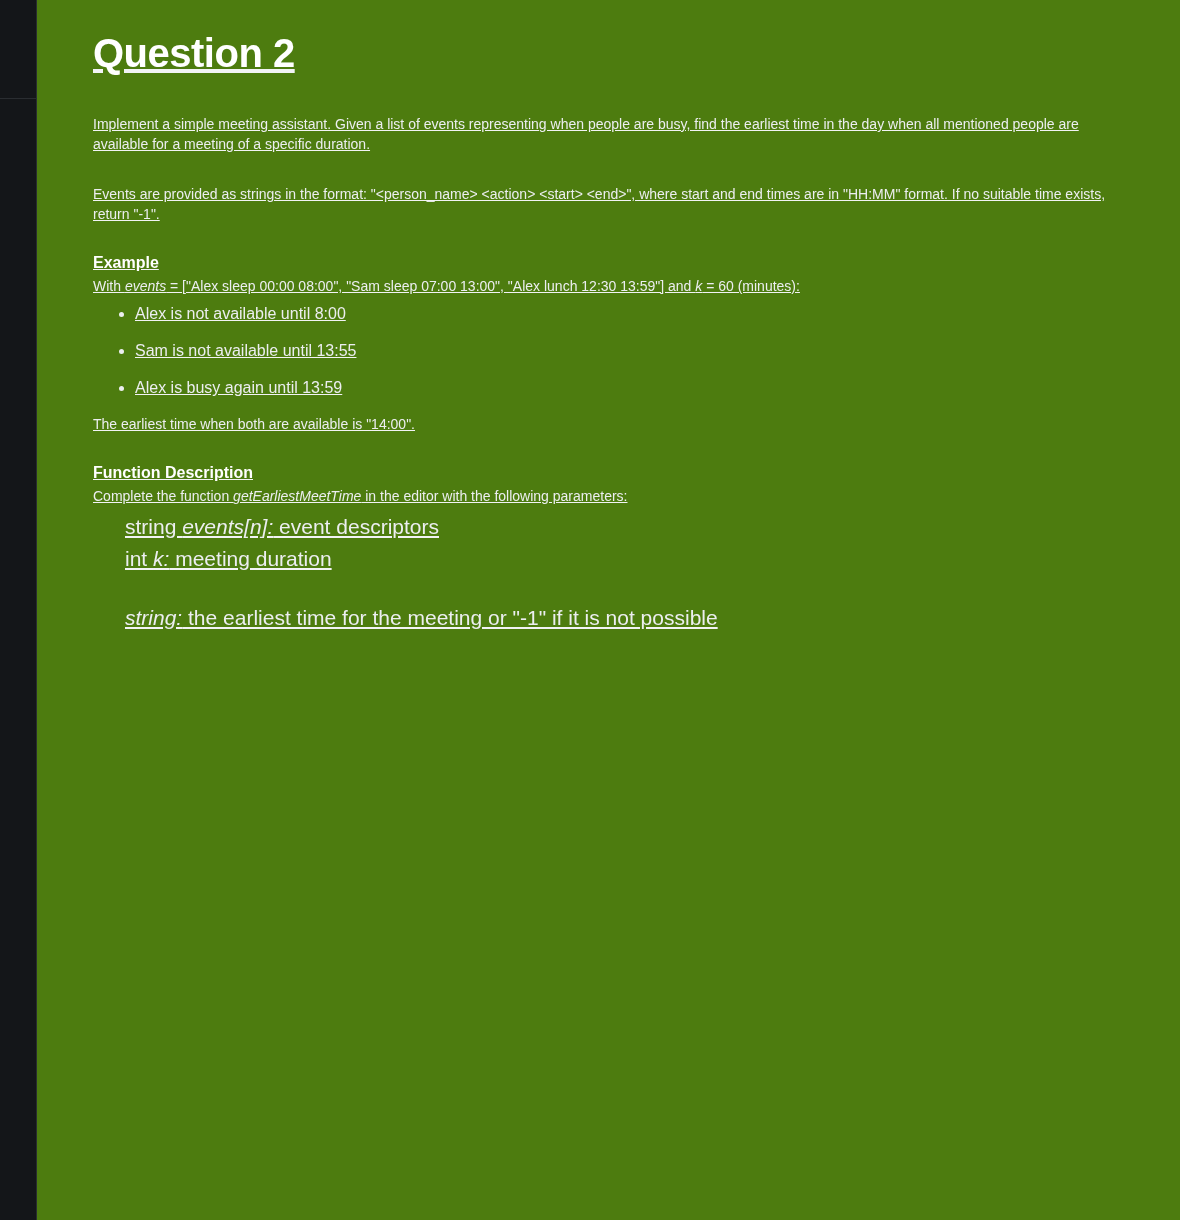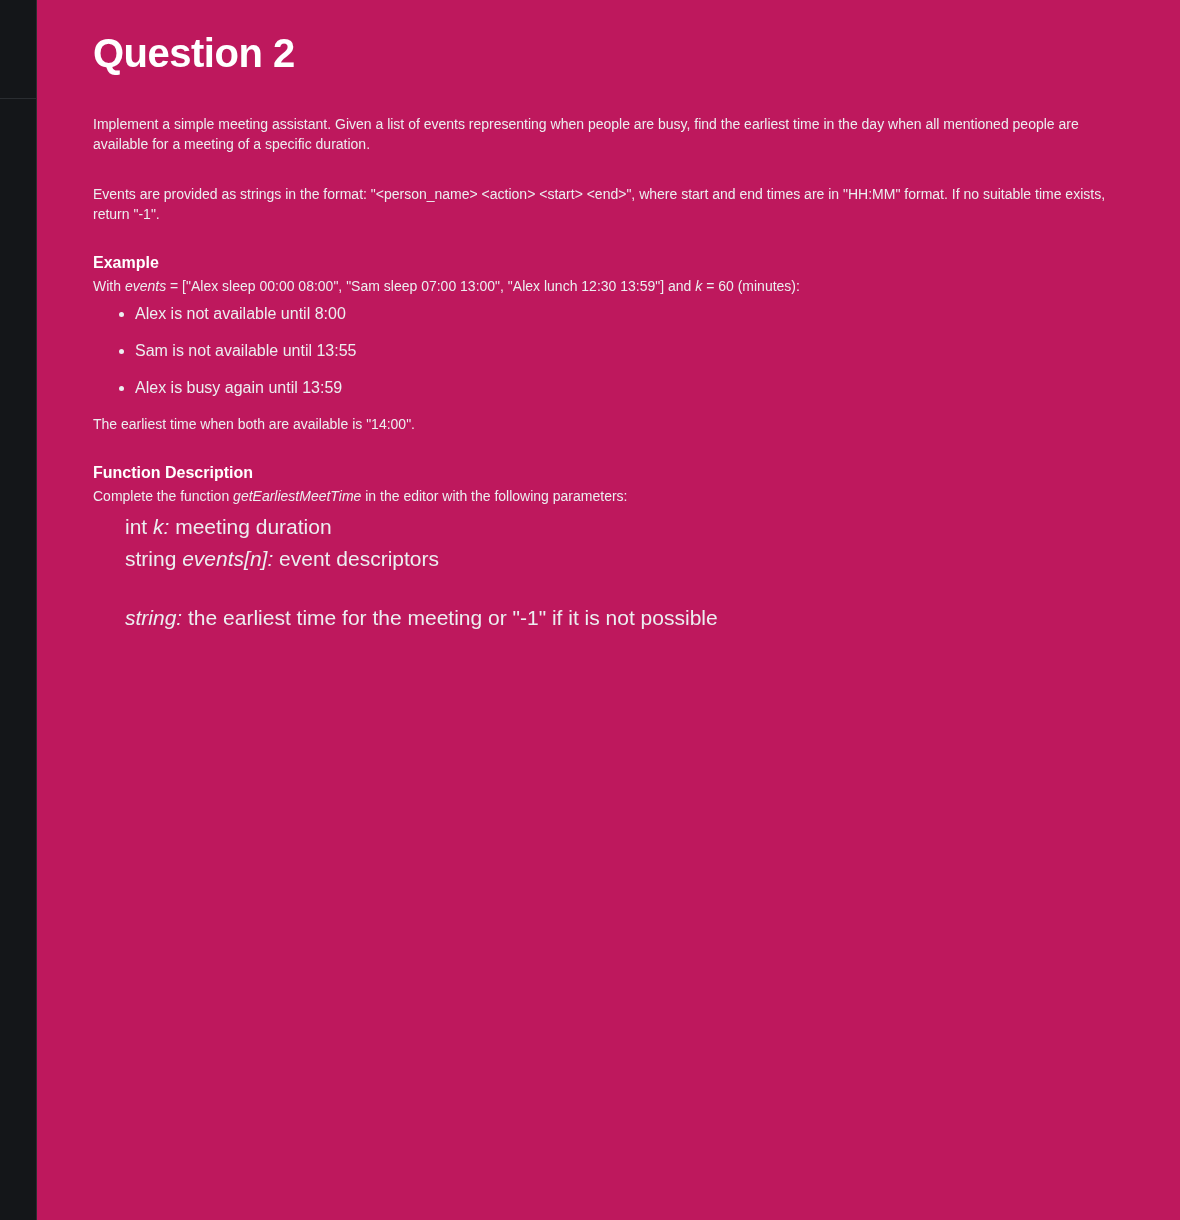--- a/index.html
+++ b/index.html
@@ -11,22 +11,23 @@
     width: 1180px;
     height: 1220px;
     font-family: "Liberation Sans", sans-serif;
     color: #f2f3f5;
     overflow: hidden;
     position: relative;
   }
   .page {
     position: absolute;
     inset: 0;
-    background: #be185d;
+    background: #4d7c0f;
     display: flex;
+    text-decoration: underline;
   }
   
   .rail {
     width: 36px;
     flex: 0 0 36px;
     background: #141619;
     border-right: 1px solid #2a2d31;
     position: relative;
   }
   .rail-divider {
@@ -115,23 +116,23 @@
       <li>Sam is not available until 13:55</li>
       <li>Alex is busy again until 13:59</li>
     </ul>
 
     <p class="para">The earliest time when both are available is "14:00".</p>
 
     <h2 class="sub">Function Description</h2>
 
     <p class="para tight"><span>Complete the function </span><em class="it">getEarliestMeetTime</em><span> in the editor with the following parameters:</span></p>
 
+    <div class="indent"><span>string </span><em class="it">events[n]:</em><span> event descriptors</span></div>
+
     <div class="indent"><span>int </span><em class="it">k:</em><span> meeting duration</span></div>
-
-    <div class="indent"><span>string </span><em class="it">events[n]:</em><span> event descriptors</span></div>
 
     <div class="gap-before-returns"></div>
 
 
     <div class="indent"><em class="it">string:</em><span> the earliest time for the meeting or "-1" if it is not possible</span></div>
 
   </div>
 </div>
 
 </body></html>

